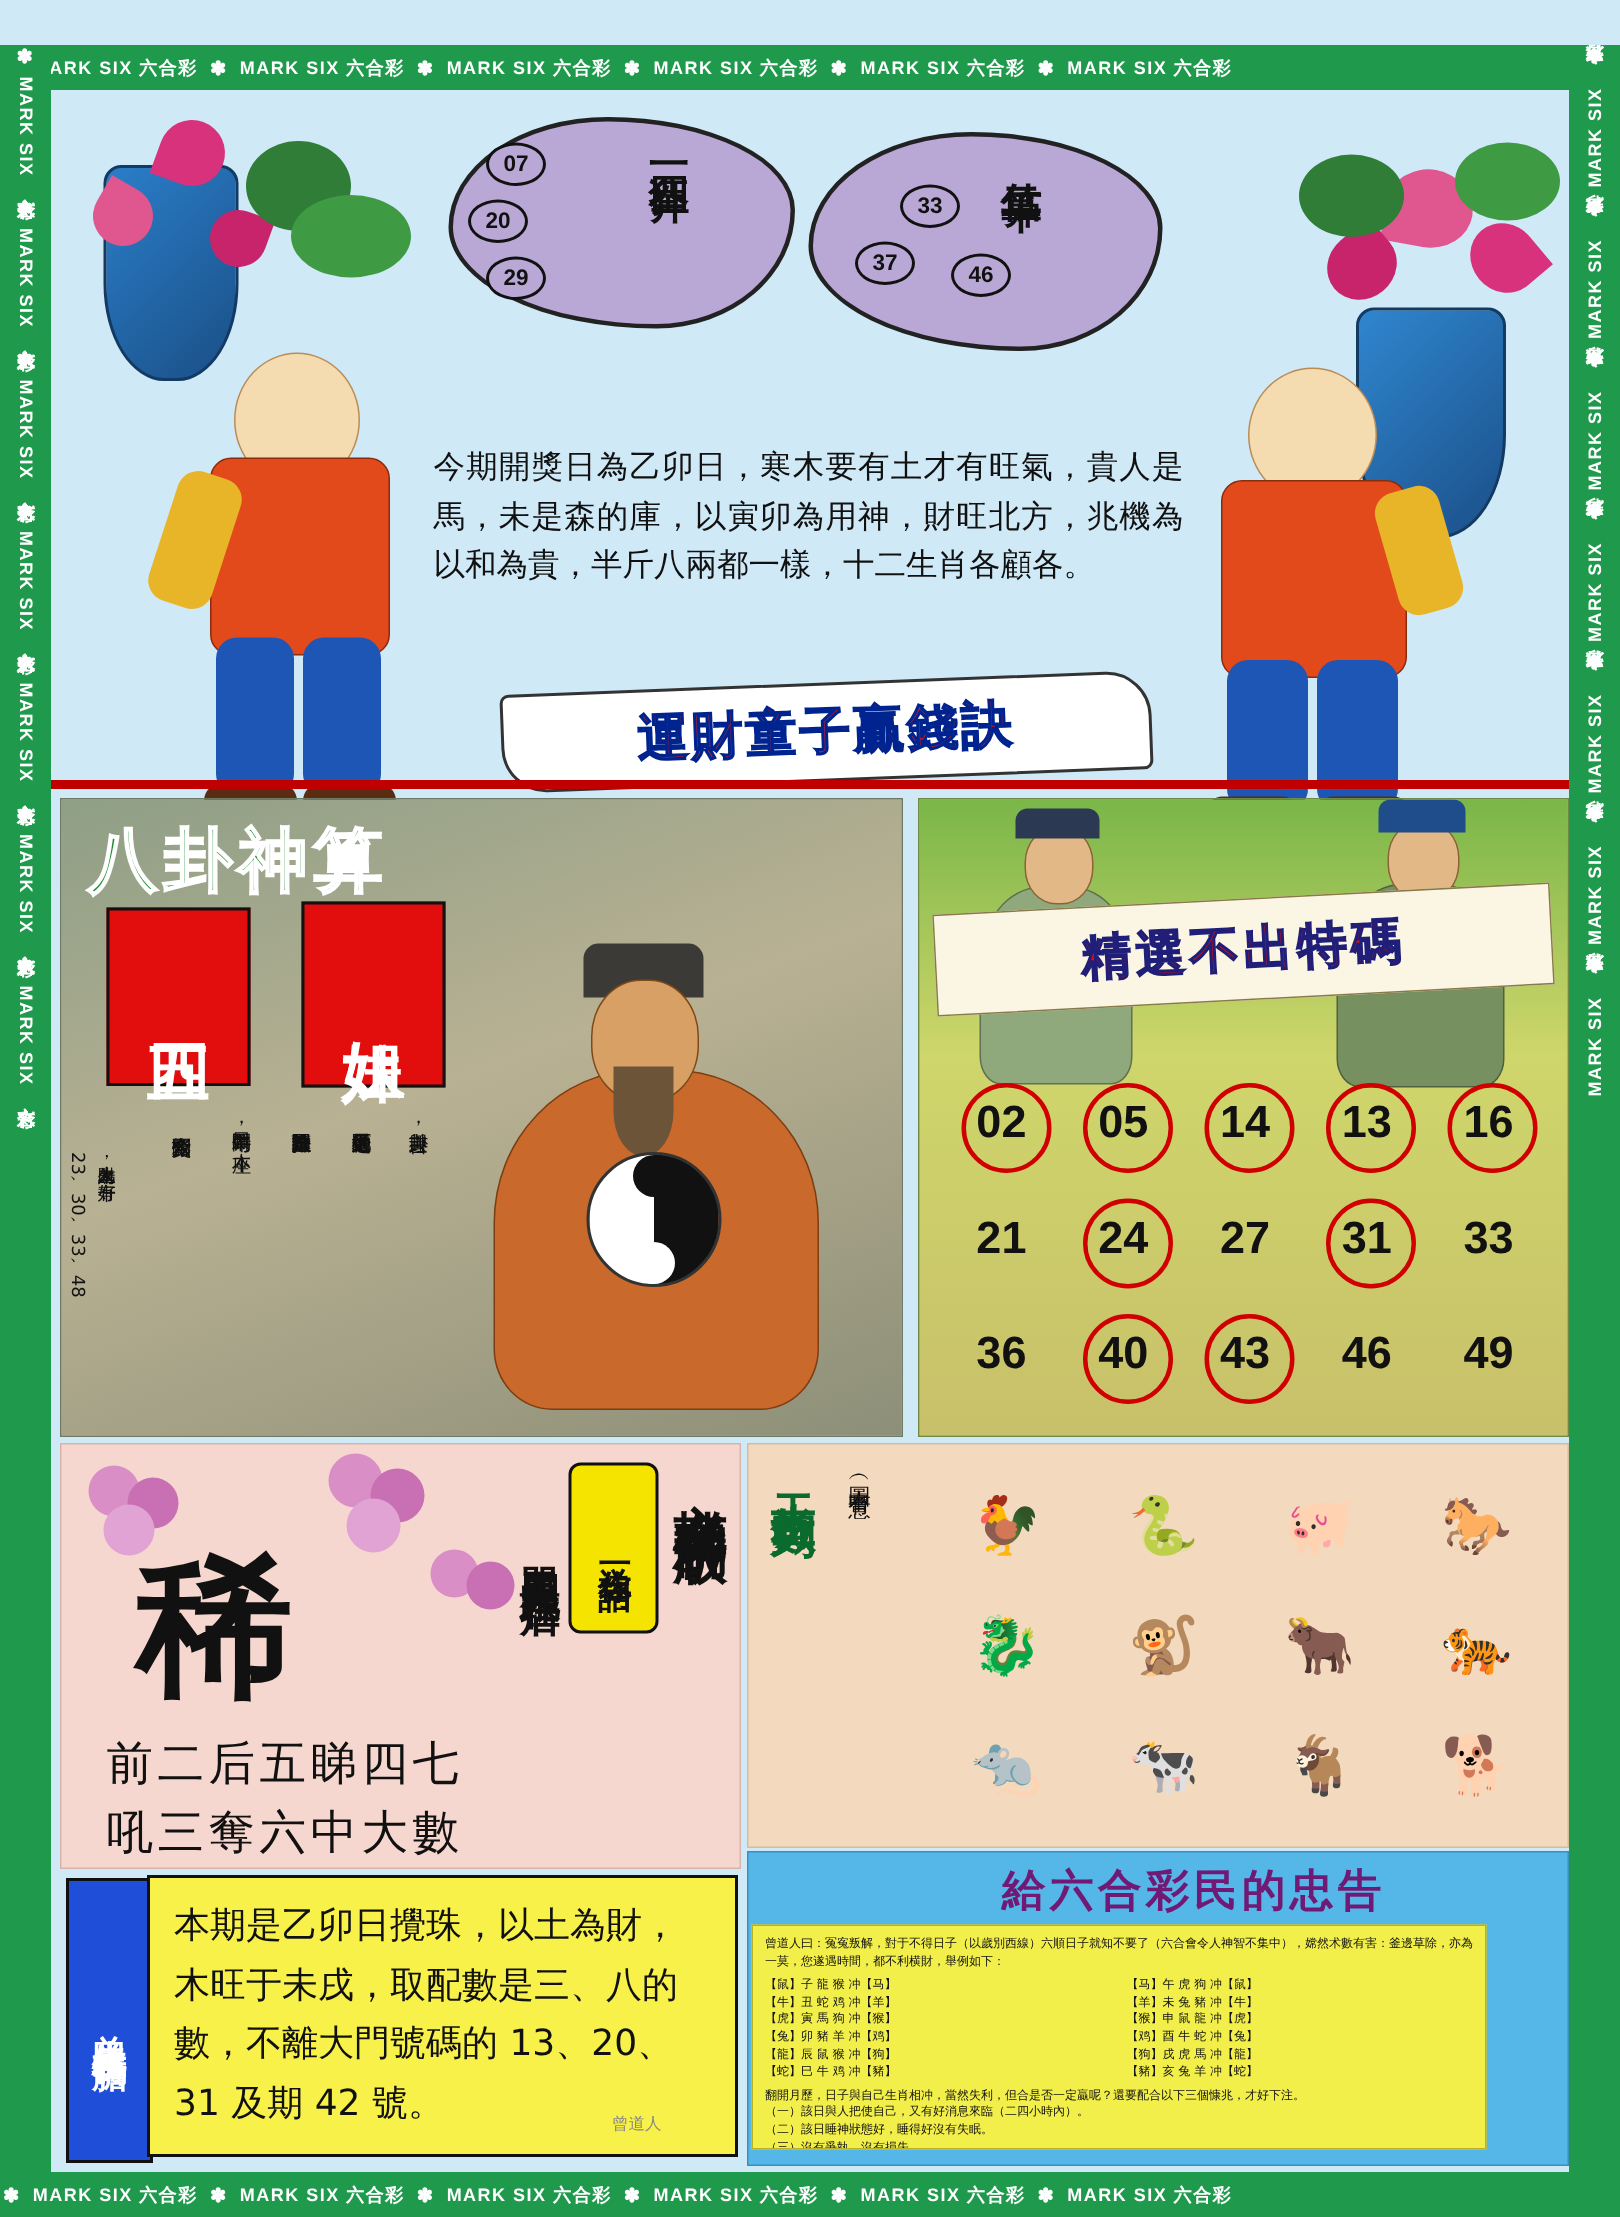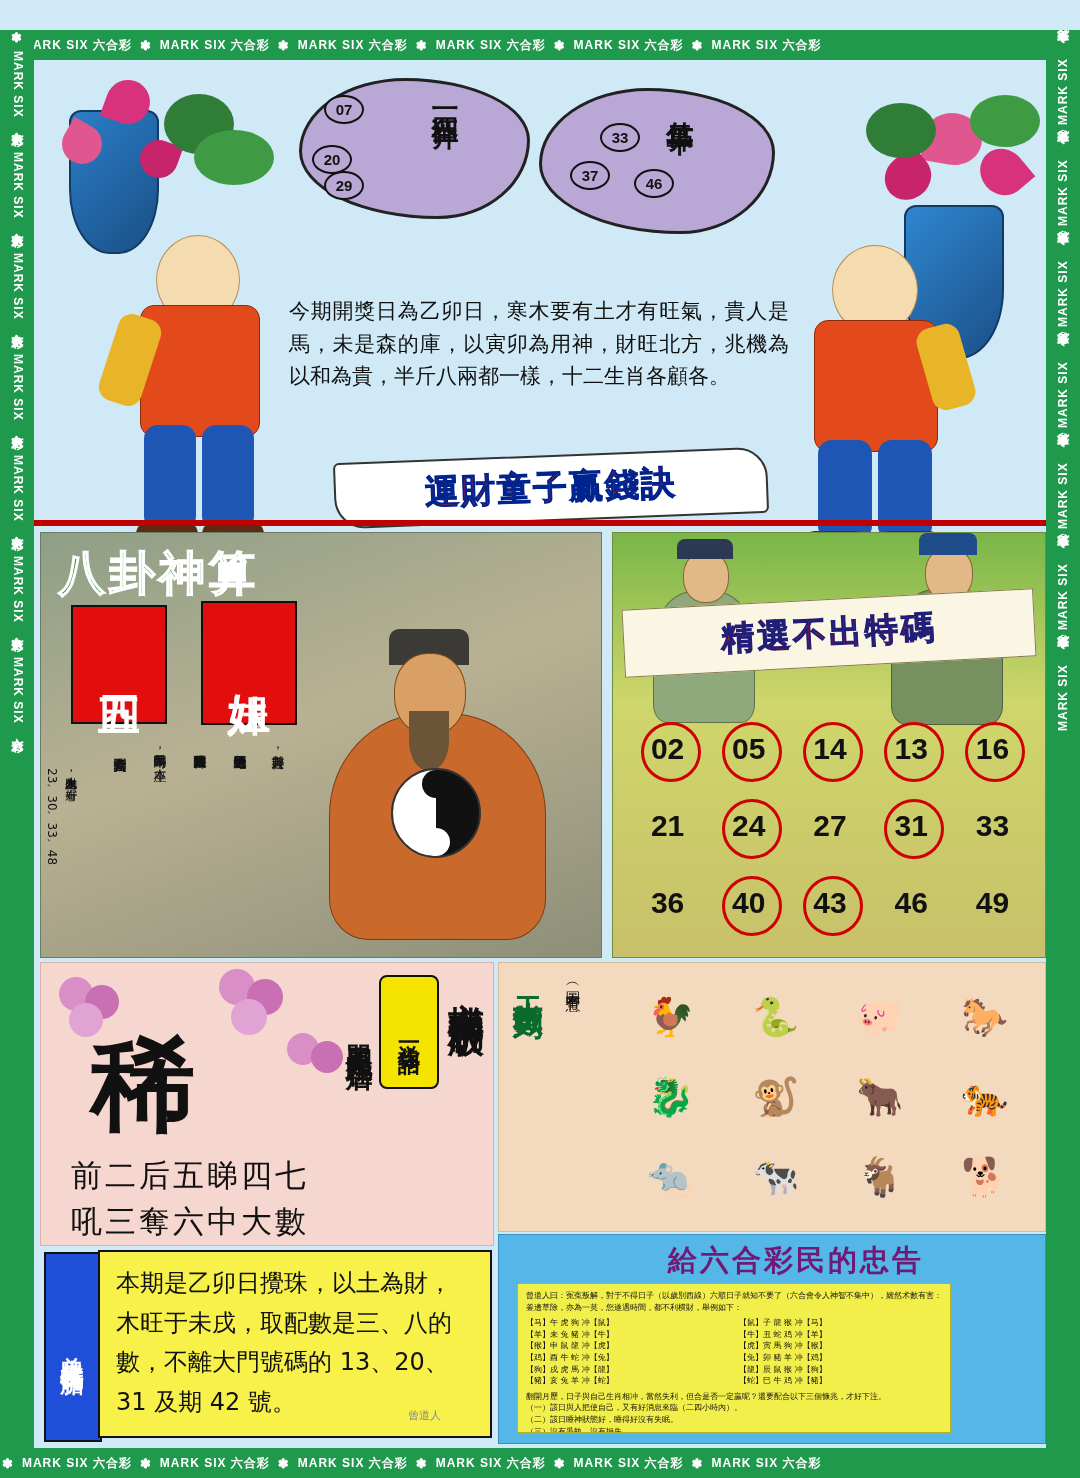--- a/index.html
+++ b/index.html
@@ -257,21 +257,21 @@
   .advice{
     position:absolute;left:498px;top:1234px;width:546px;height:208px;
     background:#55b6e8;border:1px solid #3a90bd;overflow:hidden;
   }
   .advice .atitle{
     position:absolute;left:0;top:6px;width:594px;text-align:center;
     font-size:29px;font-weight:bold;color:#701a75;letter-spacing:3px;
     font-family:"DejaVu Sans",sans-serif;
   }
   .advice .abody{
-    position:absolute;left:18px;top:48px;width:434px;height:150px;
+    position:absolute;left:2px;top:48px;width:490px;height:150px;
     background:#f2ef4a;border:1px solid #b9b321;
     font-size:8px;line-height:1.45;color:#111;padding:6px 8px;
     box-sizing:border-box;font-family:"DejaVu Sans",sans-serif;
     overflow:hidden;
   }
   .advice .abody .cols{display:flex;gap:10px;margin:4px 0;}
   .advice .abody .col{flex:1;}
 
   
   .yellowbox{
@@ -394,21 +394,21 @@
       <div class="limb" style="left:44px;top:345px;width:54px;height:100px;background:#1d56b5;"></div>
       <div class="limb" style="left:104px;top:345px;width:54px;height:100px;background:#1d56b5;"></div>
       <div class="limb" style="left:150px;top:230px;width:44px;height:84px;background:#e8b428;transform:rotate(-16deg);"></div>
       <div class="limb" style="left:30px;top:436px;width:62px;height:22px;background:#5a2d12;"></div>
       <div class="limb" style="left:104px;top:436px;width:62px;height:22px;background:#5a2d12;"></div>
     </div>
 
     <div class="blob blob1">
       <div class="blob-title b1-title">一四狂奔</div>
       <div class="numcircle" style="left:22px;top:14px;">07</div>
-      <div class="numcircle" style="left:10px;top:64px;">20</div>
+      <div class="numcircle" style="left:10px;top:52px;">20</div>
       <div class="numcircle" style="left:22px;top:90px;">29</div>
     </div>
 
     <div class="blob blob2">
       <div class="blob-title b2-title">估算二十</div>
       <div class="numcircle" style="left:58px;top:32px;">33</div>
       <div class="numcircle" style="left:28px;top:70px;">37</div>
       <div class="numcircle" style="left:92px;top:78px;">46</div>
     </div>
 
@@ -564,35 +564,35 @@
       <div class="animal">🐕</div>
     </div>
   </div>
 
   <div class="advice">
     <div class="atitle">給六合彩民的忠告</div>
     <div class="abody">
       <div>曾道人曰：冤寃叛解，對于不得日子（以歲別西線）六順日子就知不要了（六合會令人神智不集中），嫦然术數有害：釜邊草除，亦為一莫，您遂遇時間，都不利横財，舉例如下：</div>
       <div class="cols">
         <div class="col">
+          <div>【鼠】子 龍 猴 冲【马】</div>
+          <div>【牛】丑 蛇 鸡 冲【羊】</div>
+          <div>【虎】寅 馬 狗 冲【猴】</div>
+          <div>【兔】卯 豬 羊 冲【鸡】</div>
+          <div>【龍】辰 鼠 猴 冲【狗】</div>
+          <div>【蛇】巳 牛 鸡 冲【豬】</div>
+        </div>
+        <div class="col">
           <div>【马】午 虎 狗 冲【鼠】</div>
           <div>【羊】未 兔 豬 冲【牛】</div>
           <div>【猴】申 鼠 龍 冲【虎】</div>
           <div>【鸡】酉 牛 蛇 冲【兔】</div>
           <div>【狗】戌 虎 馬 冲【龍】</div>
           <div>【豬】亥 兔 羊 冲【蛇】</div>
         </div>
-        <div class="col">
-          <div>【鼠】子 龍 猴 冲【马】</div>
-          <div>【牛】丑 蛇 鸡 冲【羊】</div>
-          <div>【虎】寅 馬 狗 冲【猴】</div>
-          <div>【兔】卯 豬 羊 冲【鸡】</div>
-          <div>【龍】辰 鼠 猴 冲【狗】</div>
-          <div>【蛇】巳 牛 鸡 冲【豬】</div>
-        </div>
       </div>
       <div>翻開月歷，日子與自己生肖相冲，當然失利，但合是否一定贏呢？還要配合以下三個慷兆，才好下注。</div>
       <div>（一）該日與人把使自己，又有好消息來臨（二四小時內）。</div>
       <div>（二）該日睡神狀態好，睡得好沒有失眠。</div>
       <div>（三）沒有爭執，沒有損失。</div>
     </div>
   </div>
 
   <div class="bluetag">
     <span>曾先生特碼膽</span>

